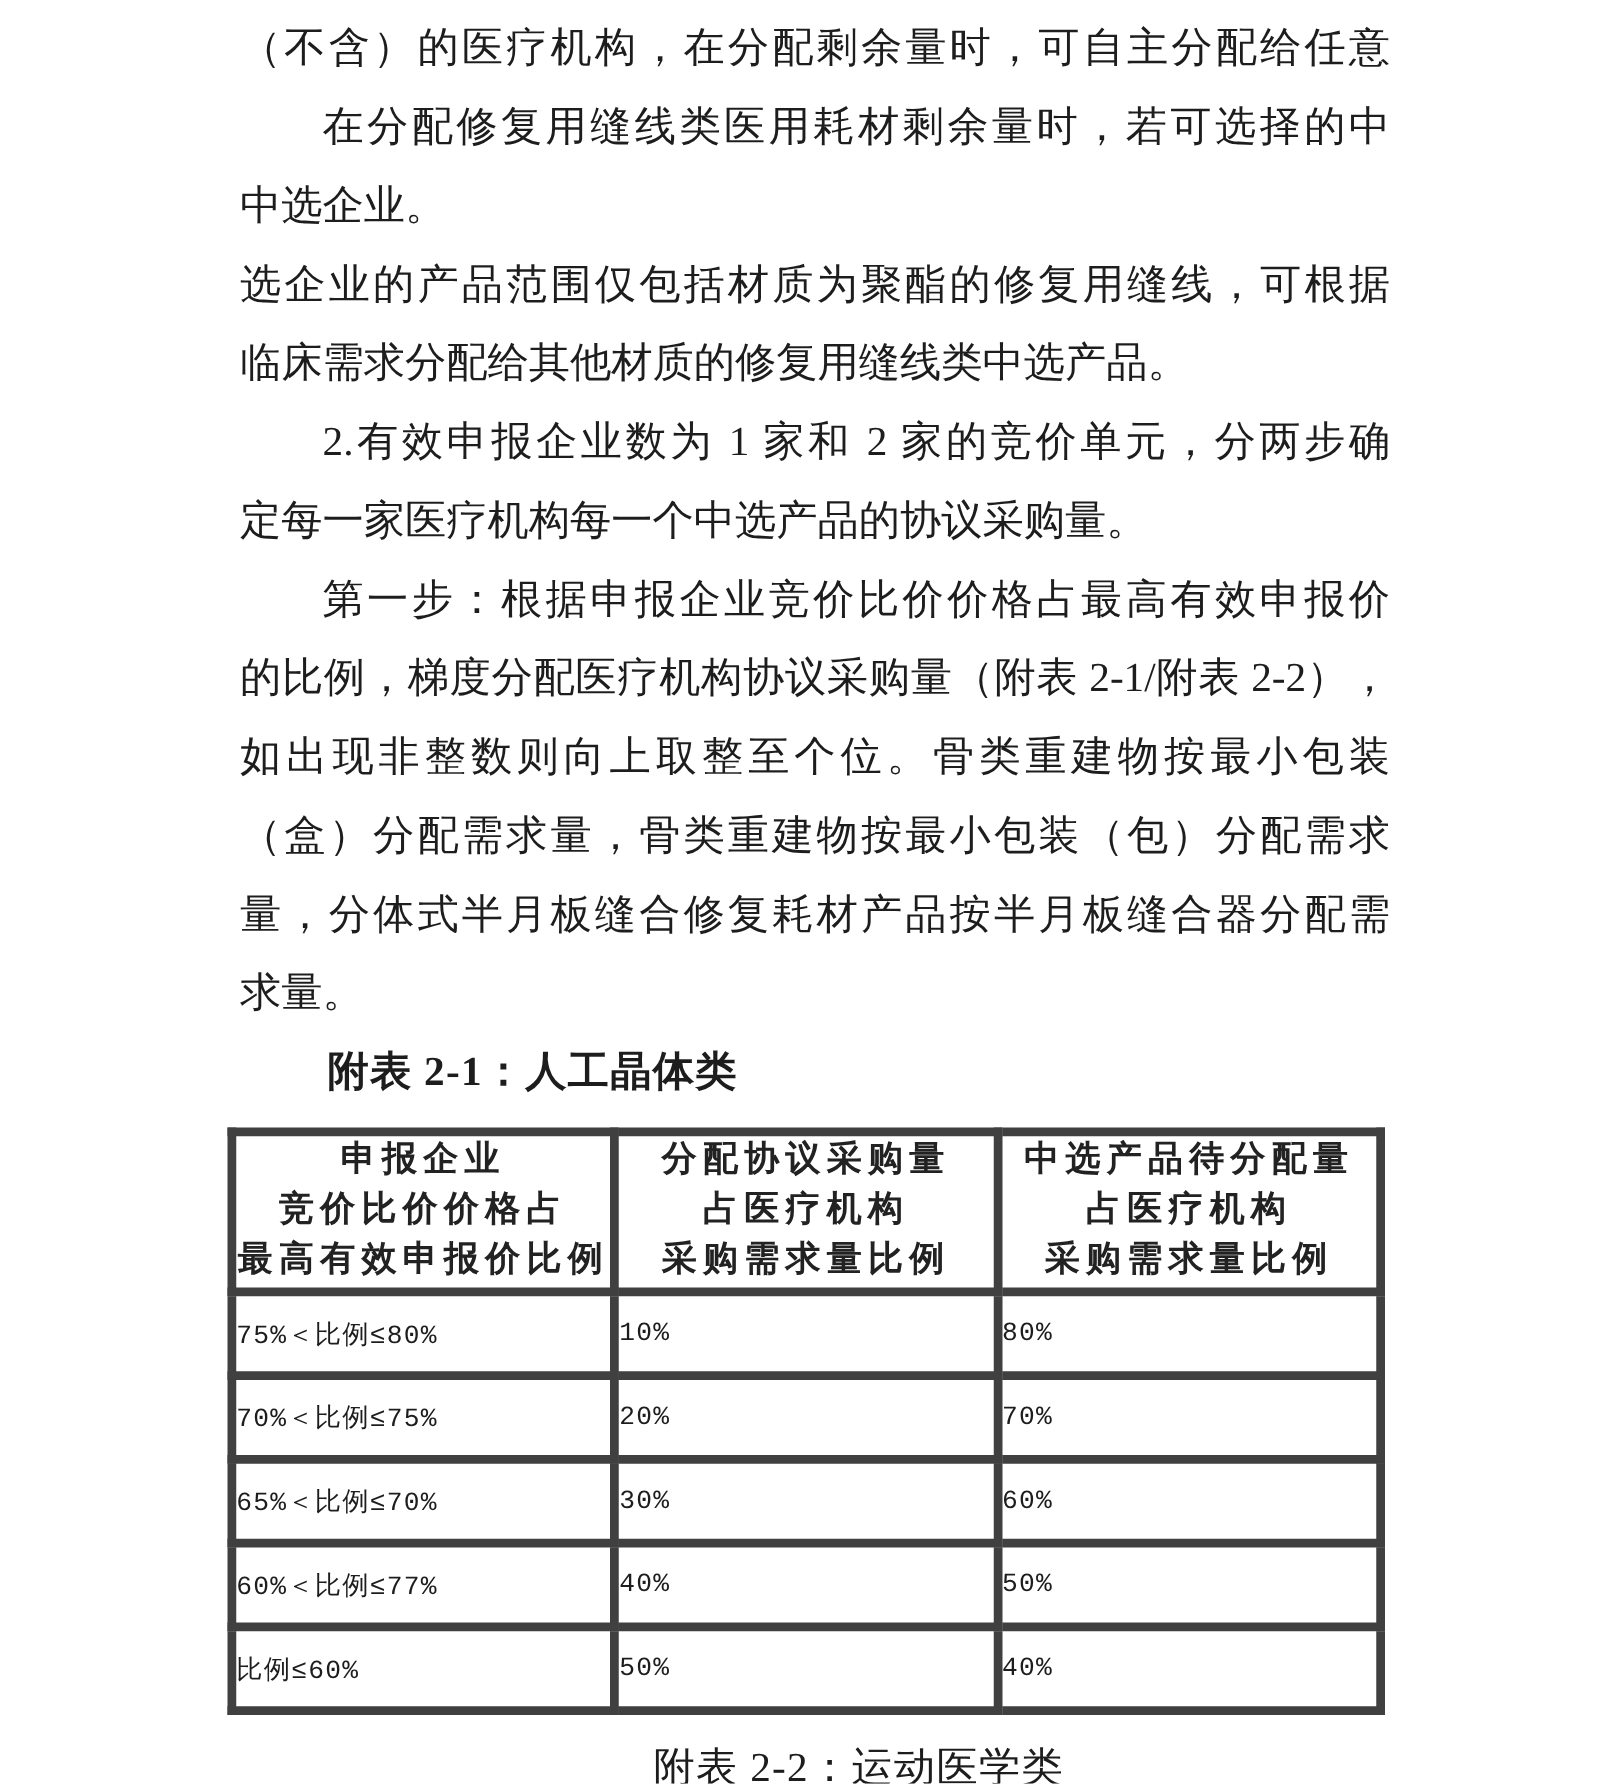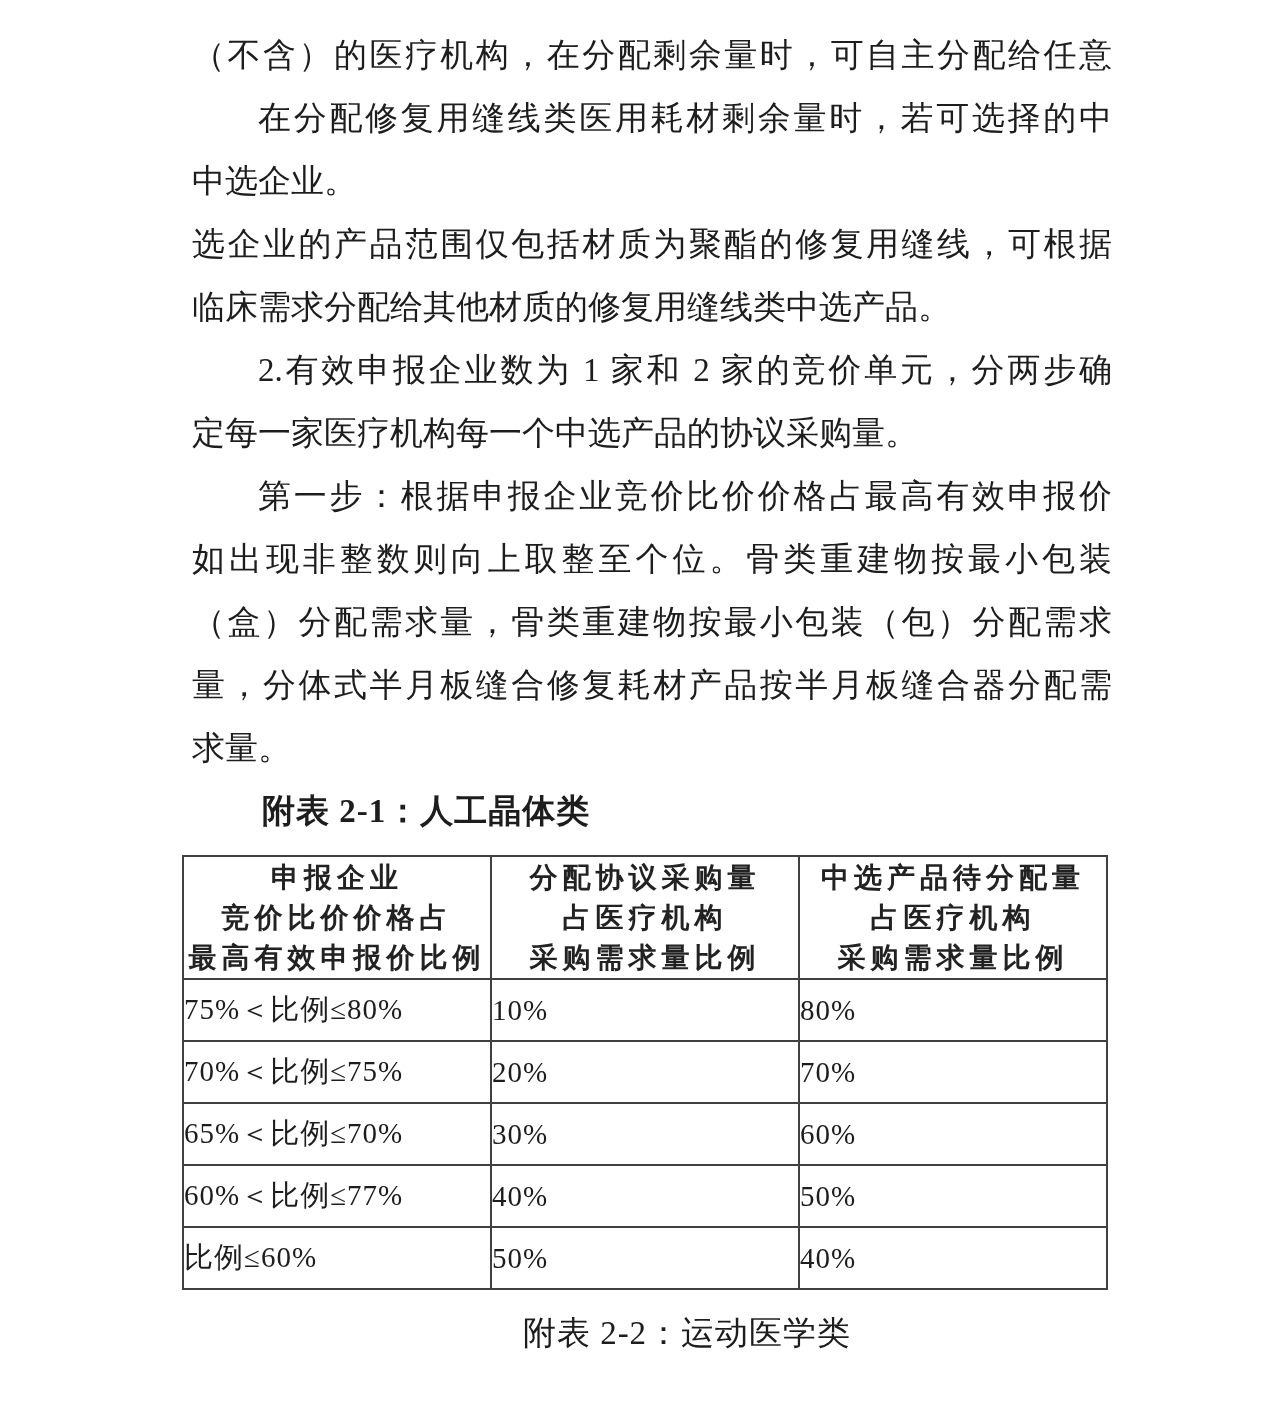--- a/index.html
+++ b/index.html
@@ -6,21 +6,21 @@
     margin: 0;
     padding: 0;
     background: #ffffff;
   }
   .page {
     position: relative;
     width: 1280px;
     height: 1427px;
     background: #ffffff;
     box-sizing: border-box;
-    padding: 24px 168px 0 192px;
+    padding: 8px 168px 0 192px;
     font-family: "Liberation Serif", "DejaVu Serif", serif;
     color: #1d1d1d;
     overflow: hidden;
   }
   .ln {
     font-size: 33px;
     line-height: 63px;
     height: 63px;
     text-align: left;
     word-break: break-all;
@@ -38,38 +38,39 @@
     font-weight: bold;
   }
   table.alloc {
     margin-top: 12px;
     margin-left: -10px;
     width: 926px;
     border-collapse: collapse;
     table-layout: fixed;
   }
   table.alloc th, table.alloc td {
-    border: 2px solid #404040;
+    border: 7px solid #404040;
     vertical-align: middle;
     padding: 0;
+    font-family: Liberation Mono, monospace;
   }
   table.alloc th {
     height: 121px;
     font-weight: bold;
     font-size: 28px;
     letter-spacing: 5px;
     color: #222222;
   }
   table.alloc th .hl {
     display: block;
     line-height: 40px;
   }
   table.alloc td {
     height: 60px;
-    font-size: 29px;
+    font-size: 21px;
     letter-spacing: 1px;
     color: #1d1d1d;
   }
   .caption2 {
     margin-top: 20px;
     padding-left: 70px;
     font-size: 33px;
     line-height: 46px;
     letter-spacing: 1px;
     text-align: center;
@@ -82,20 +83,21 @@
 
   <div>
     <div class="ln j">（不含）的医疗机构，在分配剩余量时，可自主分配给任意</div>
     <div class="ln j ind">在分配修复用缝线类医用耗材剩余量时，若可选择的中</div>
     <div class="ln">中选企业。</div>
     <div class="ln j">选企业的产品范围仅包括材质为聚酯的修复用缝线，可根据</div>
     <div class="ln">临床需求分配给其他材质的修复用缝线类中选产品。</div>
     <div class="ln j ind">2.有效申报企业数为 1 家和 2 家的竞价单元，分两步确</div>
     <div class="ln">定每一家医疗机构每一个中选产品的协议采购量。</div>
     <div class="ln j ind">第一步：根据申报企业竞价比价价格占最高有效申报价</div>
+    <div class="ln j">的比例，梯度分配医疗机构协议采购量（附表 2-1/附表 2-2），</div>
     <div class="ln j">如出现非整数则向上取整至个位。骨类重建物按最小包装</div>
     <div class="ln j">（盒）分配需求量，骨类重建物按最小包装（包）分配需求</div>
     <div class="ln j">量，分体式半月板缝合修复耗材产品按半月板缝合器分配需</div>
     <div class="ln">求量。</div>
     <div class="ln caption">附表 2-1：人工晶体类</div>
   </div>
 
   <table class="alloc">
     <thead>
       <tr>

